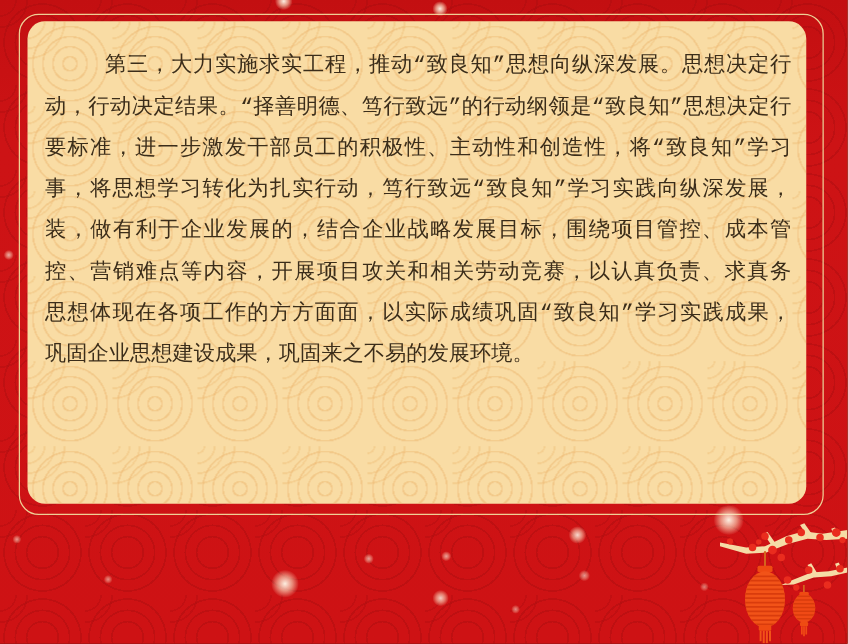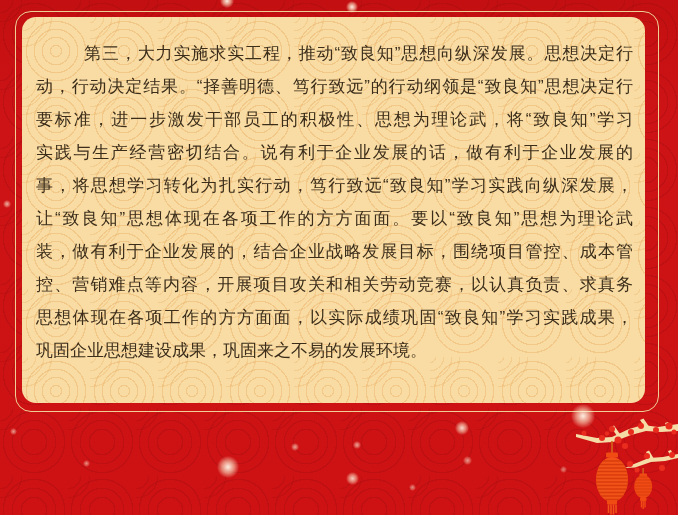--- a/index.html
+++ b/index.html
@@ -1,20 +1,20 @@
 <!DOCTYPE html>
 <html><head>
 <meta charset="utf-8">
 <style>
   html,body{margin:0;padding:0;background:#7a0a0a;}
   .stage{
     position:relative;
     width:678px;height:515px;
     overflow:hidden;
-    font-family:Liberation Sans, sans-serif;
+    font-family:Liberation Mono, monospace;
     background:linear-gradient(180deg,#c30f11 0%,#cd1315 22%,#ce1214 100%);
   }
   
   .bg-rings{
     position:absolute;inset:0;
     background-image:
       radial-gradient(circle at 34px 34px, rgba(0,0,0,0) 0 12px, rgba(150,12,14,.55) 12px 13.4px, rgba(0,0,0,0) 13.4px 21px, rgba(150,12,14,.55) 21px 22.4px, rgba(0,0,0,0) 22.4px 30px, rgba(150,12,14,.55) 30px 31.4px, rgba(0,0,0,0) 31.4px),
       radial-gradient(circle at 0px 0px, rgba(0,0,0,0) 0 12px, rgba(150,12,14,.45) 12px 13.4px, rgba(0,0,0,0) 13.4px 21px, rgba(150,12,14,.45) 21px 22.4px, rgba(0,0,0,0) 22.4px);
     background-size:68px 68px,68px 68px;
     opacity:.5;
@@ -63,24 +63,22 @@
 <div class="stage">
   <div class="bg-rings"></div>
 
   <div class="frame-outline"></div>
 
   <div class="card">
     <div class="card-texture"></div>
     <div class="text-block">
       <div class="t-line first">第三，大力实施求实工程，推动“致良知”思想向纵深发展。思想决定行</div>
       <div class="t-line">动，行动决定结果。“择善明德、笃行致远”的行动纲领是“致良知”思想决定行</div>
-      <div class="t-line">要标准，进一步激发干部员工的积极性、思想为理论武，将“致良知”学习</div>
-      <div class="t-line">实践与生产经营密切结合。说有利于企业发展的话，做有利于企业发展的</div>
+      <div class="t-line">要标准，进一步激发干部员工的积极性、主动性和创造性，将“致良知”学习</div>
       <div class="t-line">事，将思想学习转化为扎实行动，笃行致远“致良知”学习实践向纵深发展，</div>
-      <div class="t-line">让“致良知”思想体现在各项工作的方方面面。要以“致良知”思想为理论武</div>
       <div class="t-line">装，做有利于企业发展的，结合企业战略发展目标，围绕项目管控、成本管</div>
       <div class="t-line">控、营销难点等内容，开展项目攻关和相关劳动竞赛，以认真负责、求真务</div>
       <div class="t-line">思想体现在各项工作的方方面面，以实际成绩巩固“致良知”学习实践成果，</div>
       <div class="t-line last">巩固企业思想建设成果，巩固来之不易的发展环境。</div>
     </div>
   </div>
 
   <div class="sparkle" style="left:220px;top:-6px;width:14px;height:14px;"></div>
   <div class="sparkle" style="left:346px;top:1px;width:12px;height:12px;"></div>
   <div class="sparkle" style="left:3px;top:200px;width:8px;height:8px;opacity:.7;"></div>

